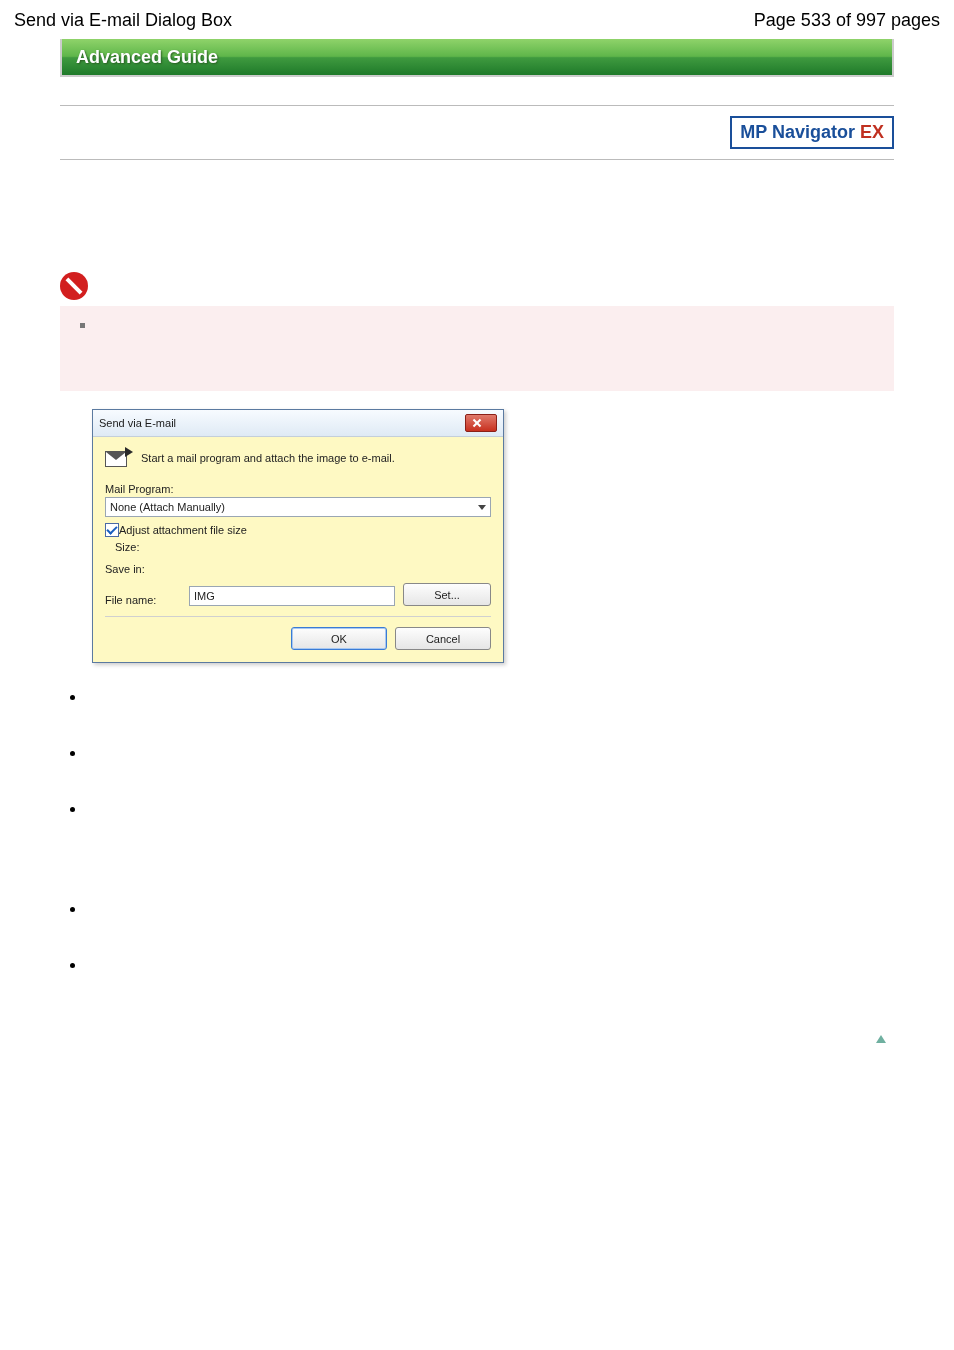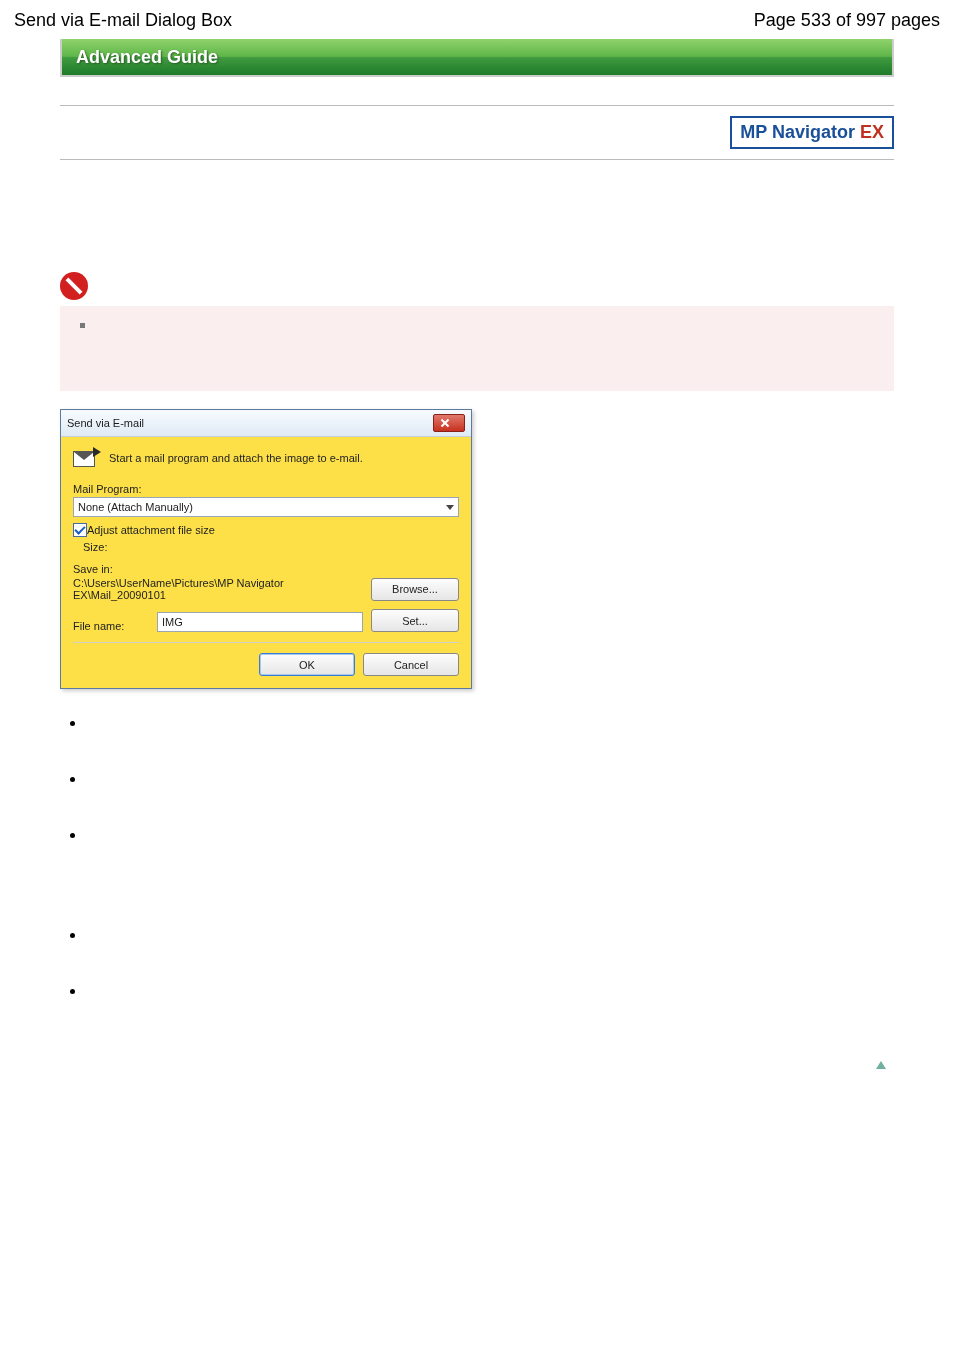--- a/index.html
+++ b/index.html
@@ -84,24 +84,25 @@
   .tiny-square {
     width: 5px; height: 5px; background:#777; display:inline-block;
     margin-left: 6px;
   }
 
   
   .dialog {
     margin-top: 18px;
     width: 410px;
     border: 1px solid #5b7aa0;
-    background: #fde047;
+    background: #fef9c3;
     font-size: 11px;
     color: #222;
     box-shadow: 2px 2px 4px rgba(0,0,0,.2);
+    margin-left: 32px;
   }
   .dlg-titlebar {
     background: linear-gradient(to bottom, #f7fbff 0%, #dfeaf5 100%);
     border-bottom: 1px solid #c4cfda;
     padding: 4px 6px;
     display: flex;
     justify-content: space-between;
     align-items: center;
     color: #1a1a1a;
   }
@@ -256,24 +257,20 @@
       <div class="dlg-check-row">
         <div class="dlg-check checked"></div>
         <span>Adjust attachment file size</span>
       </div>
       <div class="dlg-size-row">
         <span class="lbl">Size:</span>
       </div>
 
       <div class="dlg-row" style="margin-top:10px;">
         <span class="dlg-label">Save in:</span>
-        <div class="dlg-savein-path">
-          <span style="flex:1;">C:\Users\UserName\Pictures\MP Navigator EX\Mail_20090101</span>
-          <div class="dlg-btn">Browse...</div>
-        </div>
       </div>
 
       <div class="dlg-fn-row">
         <span class="lbl">File name:</span>
         <input class="dlg-text" value="IMG" style="">
         <div class="dlg-btn">Set...</div>
       </div>
 
       <div class="dlg-footer">
         <div class="dlg-btn default" style="min-width:78px;">OK</div>

